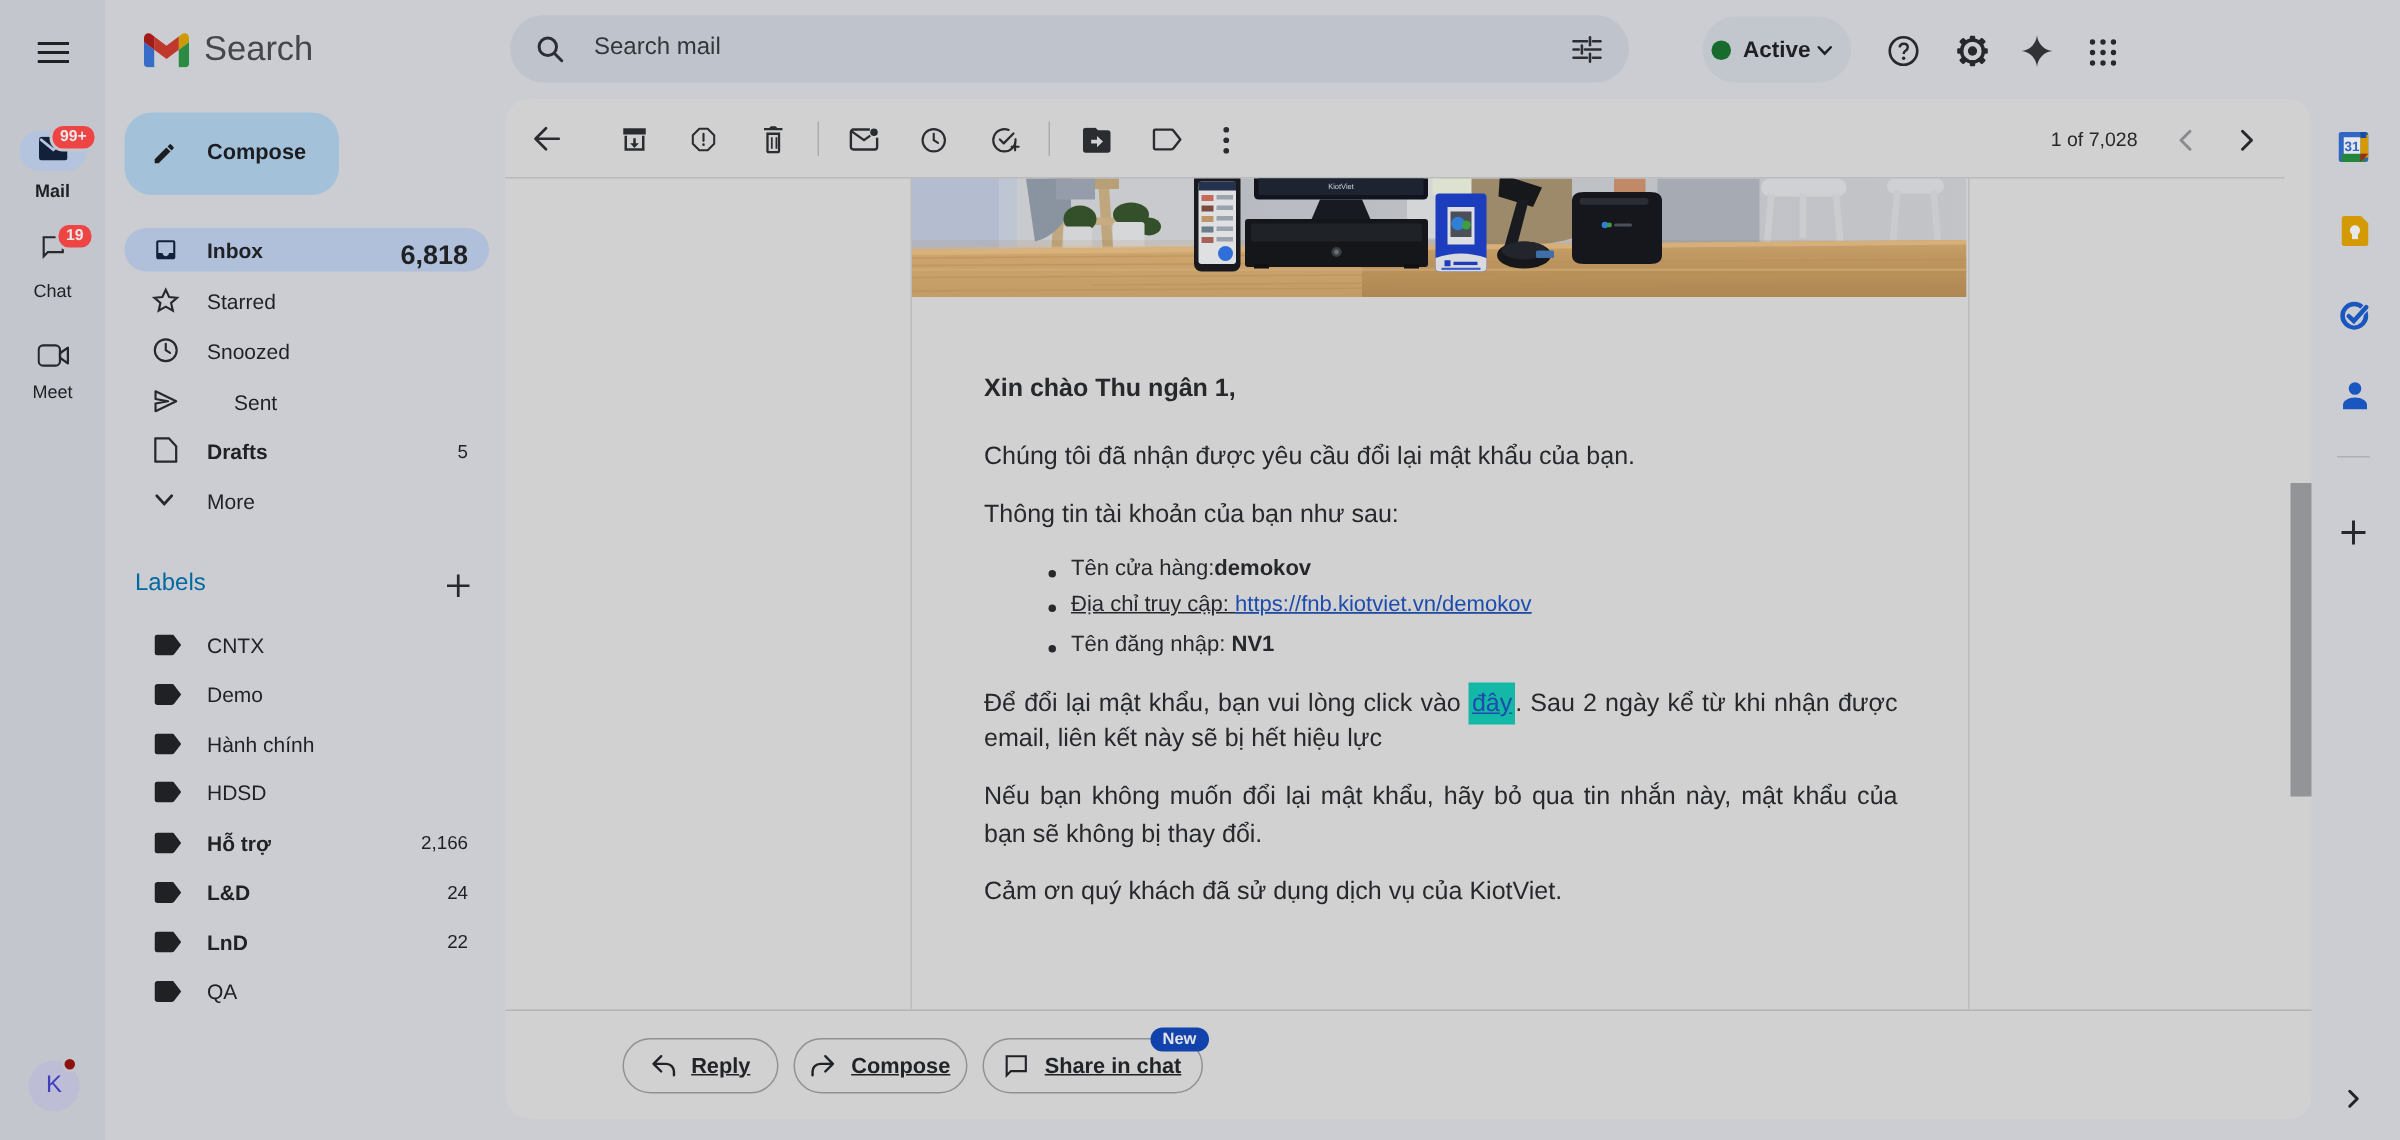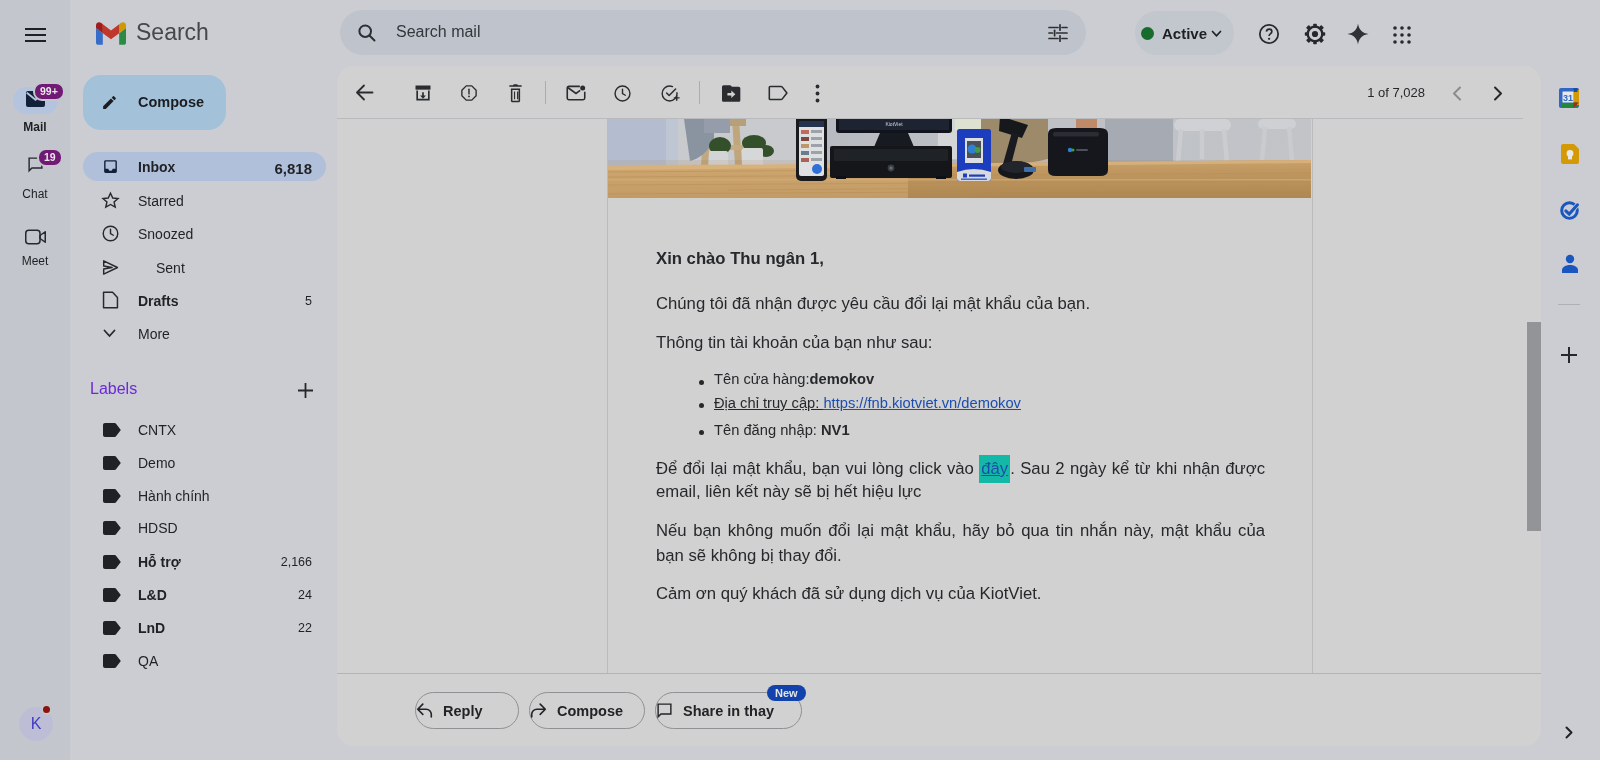--- a/index.html
+++ b/index.html
@@ -2,36 +2,36 @@
 <html><head>
 <meta charset="utf-8">
 <style>
   * { margin:0; padding:0; box-sizing:border-box; }
   html,body { width:1600px; height:760px; overflow:hidden; }
   body { background:#cbcdd2; position:relative; font-family:"Liberation Sans", sans-serif; color:#1f2124; }
   .abs { position:absolute; }
   
   #rail { left:0; top:0; width:70px; height:760px; background:#c3c6cd; }
   .railpill { position:absolute; left:13px; width:45px; height:27px; border-radius:14px; }
-  .badge { position:absolute; background:#701a75; color:#e8e8e8; font-size:10.5px; font-weight:bold; border-radius:9px; padding:1px 5px; line-height:13px; border:2px solid #c3c6cd; }
+  .badge { position:absolute; background:#ef4444; color:#e8e8e8; font-size:10.5px; font-weight:bold; border-radius:9px; padding:1px 5px; line-height:13px; border:2px solid #c3c6cd; }
   .raillabel { position:absolute; width:70px; text-align:center; font-size:12px; color:#1e2023; }
   
   #searchbar { left:340px; top:10px; width:746px; height:45px; background:#bfc4cc; border-radius:23px; }
   #searchtext { left:396px; top:23px; font-size:16px; color:#33363b; }
   #activepill { left:1135px; top:11px; width:99px; height:44px; background:#c2c6cd; border-radius:22px; }
   
   #card { left:337px; top:66px; width:1204px; height:680px; background:#d1d1d1; border-radius:16px; }
   #toolbar-divider { left:337px; top:118px; width:1186px; height:1px; background:#b9babd; }
   #pagecount { left:1360px; top:85px; width:65px; text-align:right; font-size:13px; color:#26282b; }
   
   #emailblock { left:607px; top:119px; width:706px; height:554px; border-left:1px solid #bcbcbc; border-right:1px solid #bcbcbc; }
   #emailsep { left:337px; top:673px; width:1204px; height:1px; background:#b4b4b6; }
   .btxt { font-size:16.7px; color:#26282b; }
   
-  .bbtn { position:absolute; top:692px; height:37px; border:1px solid #8f9194; border-radius:19px; background:#d1d1d1; font-size:14.5px; font-weight:bold; color:#212326; display:flex; align-items:center; gap:10px; }
+  .bbtn { position:absolute; top:692px; height:37px; border:1px solid #8f9194; border-radius:19px; background:#d1d1d1; font-size:14.5px; font-weight:bold; color:#212326; display:flex; align-items:center; justify-content:center; gap:10px;text-decoration:underline; }
   
   #scrollthumb { left:1527px; top:322px; width:14px; height:209px; background:#929498; border-radius:0px; }
 </style>
 </head>
 <body>
 <div id="rail" class="abs"></div>
 
 <svg class="abs" style="left:25px;top:27px" width="21" height="16" viewBox="0 0 21 16">
   <rect x="0" y="1" width="21" height="2" fill="#1f2124"></rect>
   <rect x="0" y="7" width="21" height="2" fill="#1f2124"></rect>
@@ -141,21 +141,21 @@
 <div class="abs" style="left:83px;top:75px;width:143px;height:55px;border-radius:18px;background:#a3c2da;"></div>
 <svg class="abs" style="left:101px;top:94px" width="17" height="17" viewBox="0 0 24 24">
   <path fill="#1b1d20" d="M3 17.25V21h3.75L17.81 9.94l-3.75-3.75L3 17.25zM20.71 7.04c.39-.39.39-1.02 0-1.41l-2.34-2.34a.9959.9959 0 0 0-1.41 0l-1.83 1.83 3.75 3.75 1.83-1.83z"></path>
 </svg>
 <div class="abs" style="left:138px;top:94px;font-size:14.5px;font-weight:bold;color:#1b1d20;">Compose</div>
 <div class="abs" style="left:83px;top:152px;width:243px;height:29px;border-radius:15px;background:#b0c0da;"></div>
 <svg class="abs" style="left:102px;top:158px" width="17" height="17" viewBox="0 0 24 24">
   <path fill="#13203a" d="M19 3H5c-1.1 0-2 .9-2 2v14c0 1.1.9 2 2 2h14c1.1 0 2-.9 2-2V5c0-1.1-.9-2-2-2zm0 12h-4c0 1.66-1.35 3-3 3s-3-1.34-3-3H5V5h14v10z"></path>
 </svg>
 <div class="abs" style="left:138px;top:159px;font-size:14px;font-weight:bold;">Inbox</div>
-<div class="abs" style="left:250px;top:160px;width:62px;text-align:right;font-size:15px;font-weight:bold;">6,818</div>
+<div class="abs" style="left:250px;top:160px;width:62px;text-align:right;font-size:18px;font-weight:bold;">6,818</div>
 <svg class="abs" style="left:101px;top:191px" width="19" height="19" viewBox="0 0 24 24">
   <path fill="none" stroke="#26282c" stroke-width="1.8" d="M12 2.8l2.85 6.1 6.65.6-5 4.4 1.45 6.5L12 17l-5.95 3.4 1.45-6.5-5-4.4 6.65-.6z"></path>
 </svg>
 <div class="abs" style="left:138px;top:193px;font-size:14px;">Starred</div>
 <svg class="abs" style="left:101px;top:224px" width="19" height="19" viewBox="0 0 24 24">
   <circle cx="12" cy="12" r="9.2" fill="none" stroke="#26282c" stroke-width="1.8"></circle>
   <path d="M12 6.5V12l3.6 2.2" fill="none" stroke="#26282c" stroke-width="1.8" stroke-linecap="round"></path>
 </svg>
 <div class="abs" style="left:138px;top:226px;font-size:14px;">Snoozed</div>
 <svg class="abs" style="left:101px;top:258px" width="19" height="19" viewBox="0 0 24 24">
@@ -164,21 +164,21 @@
 <div class="abs" style="left:156px;top:260px;font-size:14px;">Sent</div>
 <svg class="abs" style="left:102px;top:291px" width="17" height="18" viewBox="0 0 20 22">
   <path fill="none" stroke="#26282c" stroke-width="1.8" stroke-linejoin="round" d="M1.5 1.5h11L18.5 8v12.5h-17z"></path>
 </svg>
 <div class="abs" style="left:138px;top:293px;font-size:14px;font-weight:bold;">Drafts</div>
 <div class="abs" style="left:250px;top:294px;width:62px;text-align:right;font-size:12.5px;">5</div>
 <svg class="abs" style="left:103px;top:329px" width="13" height="9" viewBox="0 0 13 9">
   <path d="M1.5 1.5 L6.5 7 L11.5 1.5" fill="none" stroke="#26282c" stroke-width="1.8" stroke-linecap="round"></path>
 </svg>
 <div class="abs" style="left:138px;top:326px;font-size:14px;">More</div>
-<div class="abs" style="left:90px;top:380px;font-size:16px;color:#6d28d9;">Labels</div>
+<div class="abs" style="left:90px;top:380px;font-size:16px;color:#0369a1;">Labels</div>
 <svg class="abs" style="left:297px;top:382px" width="17" height="17" viewBox="0 0 17 17">
   <path d="M8.5 1v15M1 8.5h15" stroke="#26282c" stroke-width="1.8"></path>
 </svg>
 
 <svg class="abs" style="left:103px;top:423px" width="19" height="14" viewBox="0 0 19 14">
     <path fill="#1f2124" d="M2 0h9.5c.7 0 1.35.35 1.72.95L17.8 7l-4.58 6.05c-.37.6-1.02.95-1.72.95H2c-1.1 0-2-.9-2-2V2C0 .9.9 0 2 0z"></path>
   </svg>
 <div class="abs" style="left:138px;top:422px;font-size:14px;">CNTX</div>
 <svg class="abs" style="left:103px;top:456px" width="19" height="14" viewBox="0 0 19 14">
     <path fill="#1f2124" d="M2 0h9.5c.7 0 1.35.35 1.72.95L17.8 7l-4.58 6.05c-.37.6-1.02.95-1.72.95H2c-1.1 0-2-.9-2-2V2C0 .9.9 0 2 0z"></path>
@@ -400,21 +400,21 @@
 <div class="bbtn" style="left:529px;width:116px;">
   <svg width="17" height="15" viewBox="0 0 20 17">
       <path d="M12 1l6 6-6 6M18 7H8c-3.3 0-6 2.7-6 6v3" fill="none" stroke="#212326" stroke-width="1.9" stroke-linecap="round" stroke-linejoin="round"></path>
     </svg>
   <span>Compose</span>
 </div>
 <div class="bbtn" style="left:655px;width:147px;">
   <svg width="17" height="17" viewBox="0 0 24 24">
       <path fill="none" stroke="#212326" stroke-width="2" d="M3 3h18v14H7l-4 4z"></path>
     </svg>
-  <span>Share in thay</span>
+  <span>Share in chat</span>
 </div>
 <div class="abs" style="left:767px;top:685px;background:#1243ad;color:#e4e4e4;font-size:11px;font-weight:bold;border-radius:9px;padding:2px 8px;">New</div>
 
 <svg class="abs" style="left:1559px;top:88px" width="20" height="20" viewBox="0 0 20 20">
   <rect x="0" y="0" width="20" height="20" rx="2" fill="#3166c5"></rect>
   <rect x="14.5" y="2" width="5.5" height="15" fill="#d49a06"></rect>
   <rect x="14.5" y="0" width="4" height="4" fill="#174ea0"></rect>
   <rect x="2" y="14.5" width="16" height="5.5" fill="#22873c"></rect>
   <path d="M14.5 14.5h5.5l-5.5 5.5z" fill="#a32a1e"></path>
   <rect x="14.5" y="14.5" width="0.1" height="0.1" fill="#22873c"></rect>

